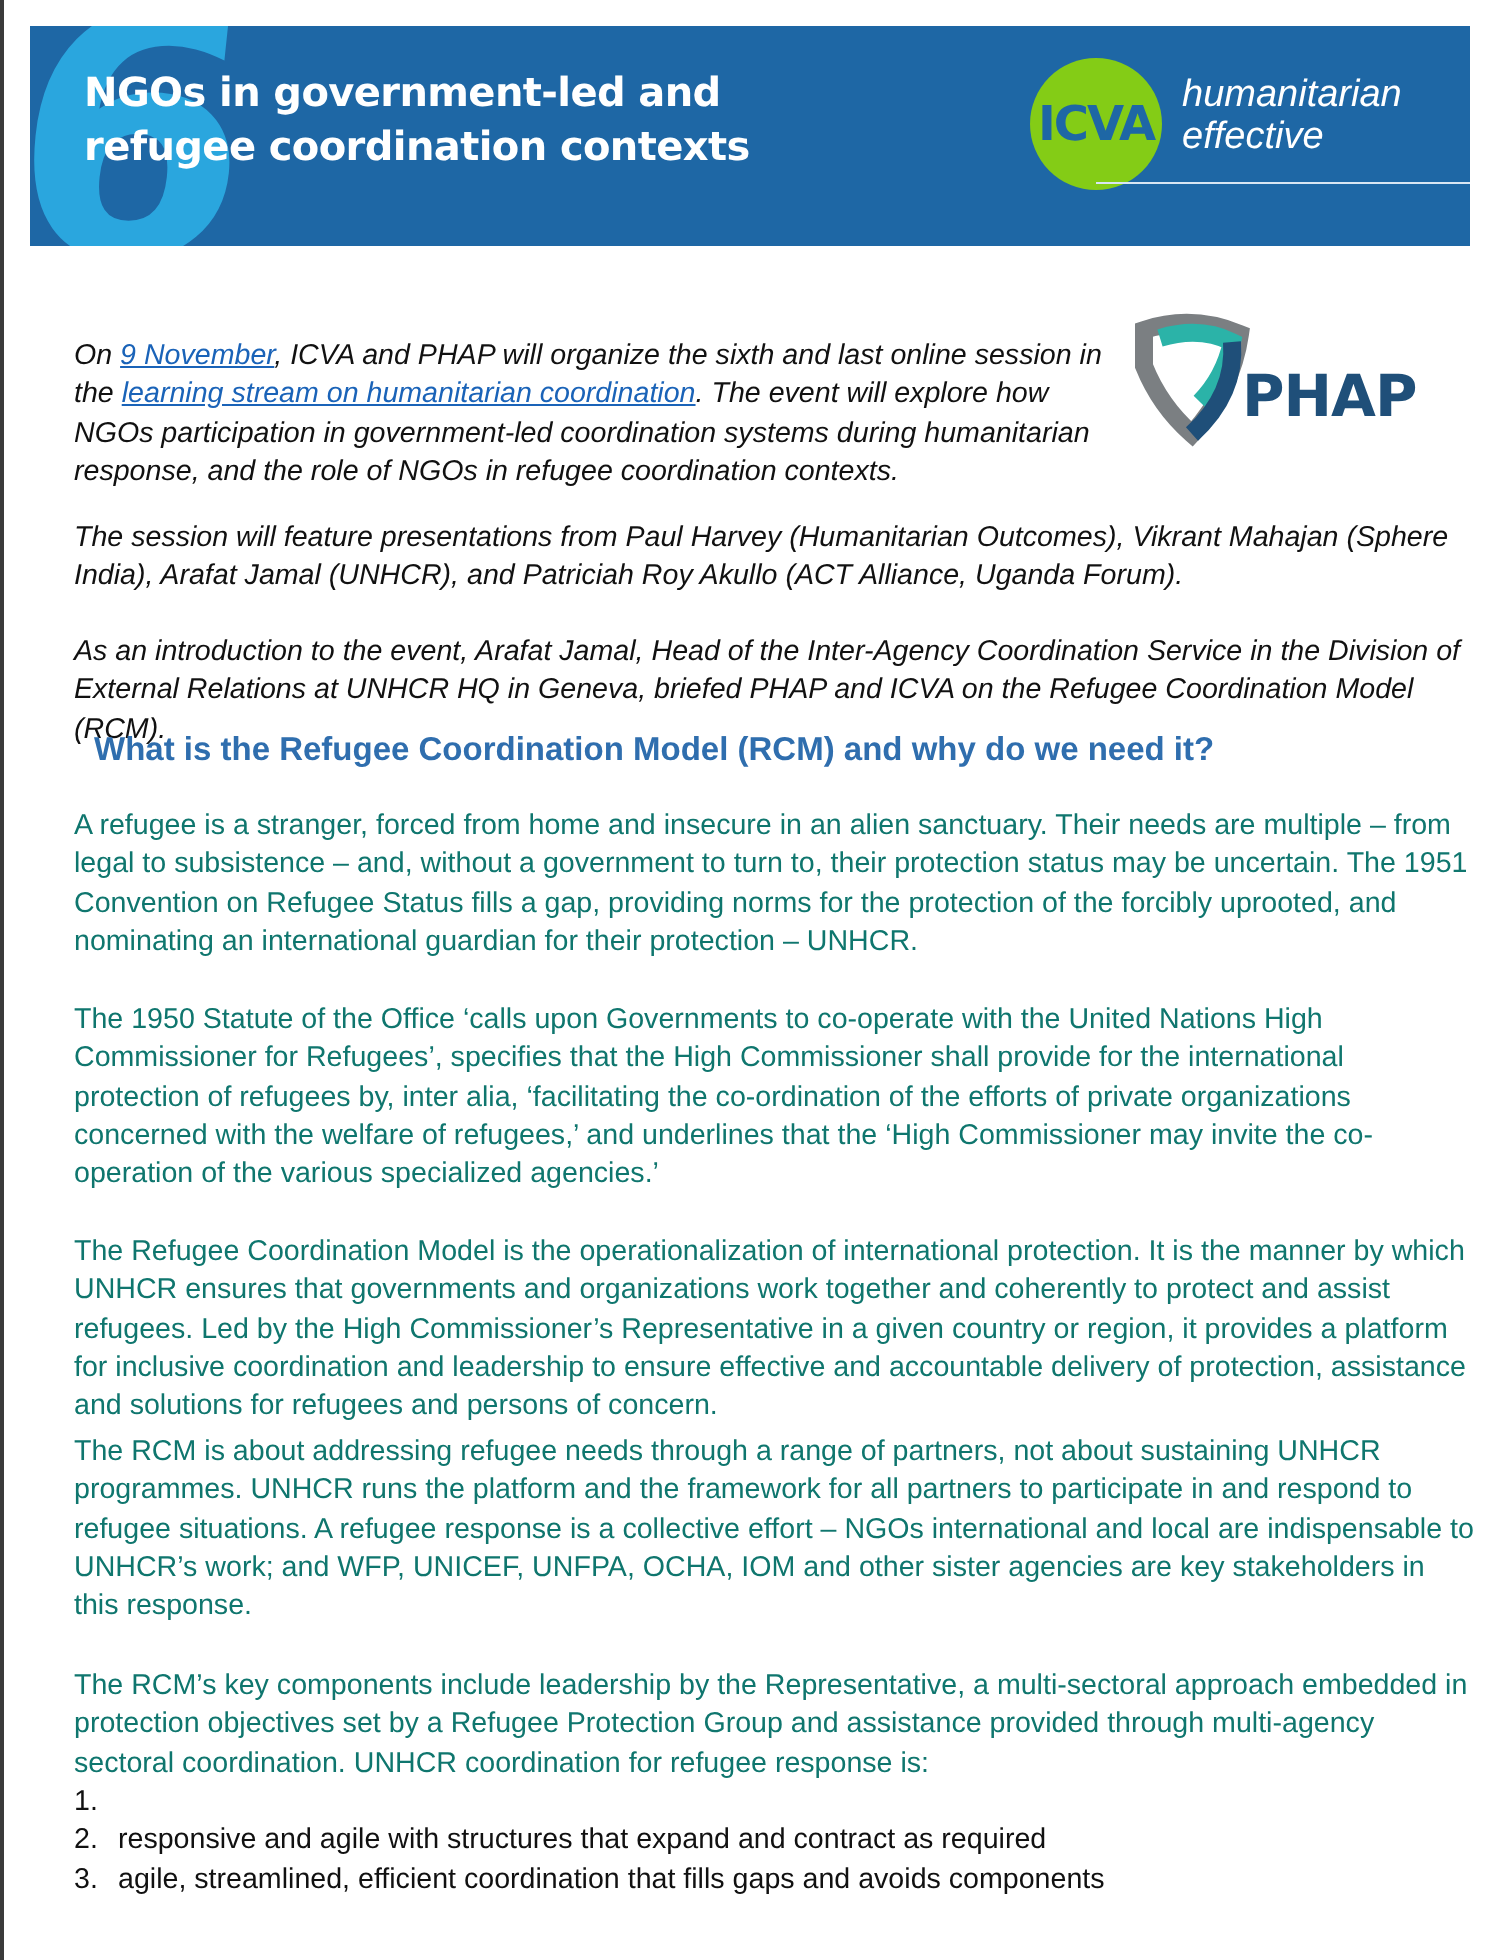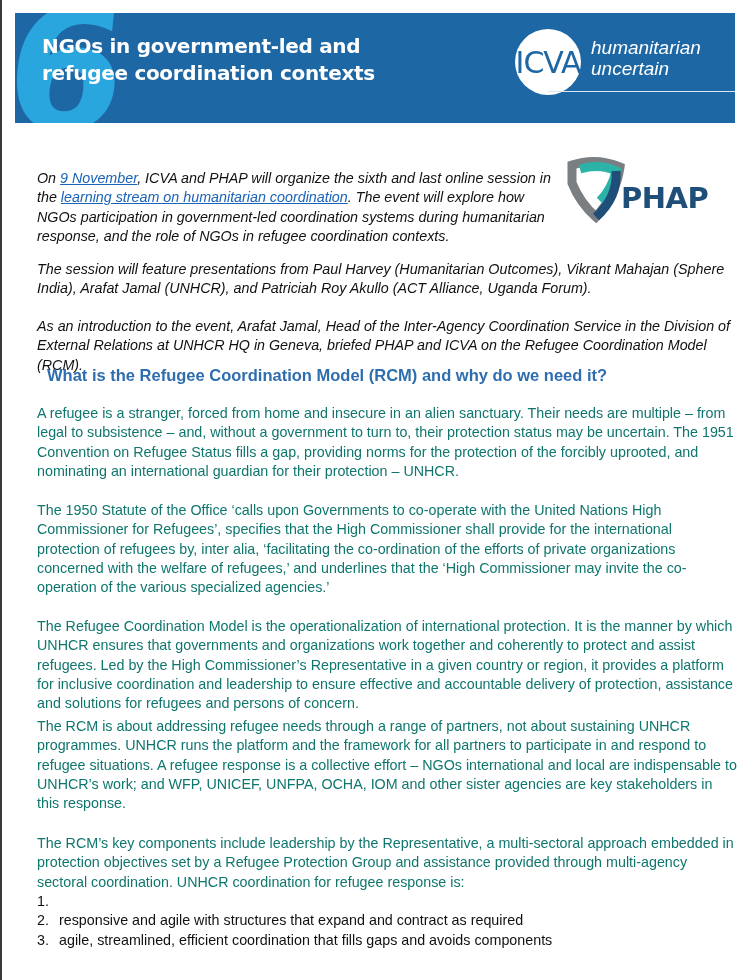--- a/index.html
+++ b/index.html
@@ -25,22 +25,22 @@
     transform: skewX(-6deg);
   }
   .banner-title {
     position: absolute; left: 27px; top: 20px;
     font-family: "DejaVu Sans", sans-serif; font-weight: bold;
     font-size: 20px; line-height: 27px; color: #ffffff; letter-spacing: -0.3px;
   }
   .icva-logo { position: absolute; left: 500px; top: 16px; width: 210px; height: 80px; }
   .icva-circle {
     position: absolute; left: 0; top: 0; width: 66px; height: 66px; border-radius: 50%;
-    background: #ffffff; color: #1e67a5;
-    font-family: "DejaVu Sans", sans-serif; font-weight: normal; font-size: 30px;
+    background: #84cc16; color: #1e67a5;
+    font-family: "DejaVu Sans", sans-serif; font-weight: bold; font-size: 24px;
     display: flex; align-items: center; justify-content: center; letter-spacing: -1px;
   }
   .icva-tag {
     position: absolute; left: 76px; top: 8px; color: #ffffff;
     font-family: "Liberation Sans", sans-serif; font-style: italic;
     font-size: 19px; line-height: 21px;
   }
   .icva-line { position: absolute; left: 33px; top: 62px; width: 195px; height: 1px; background: #d8e6f3; }
 
   .phap-logo { position: absolute; left: 566px; top: 155px; width: 145px; height: 70px; }
@@ -75,21 +75,21 @@
 <div class="banner">
   <div class="big-six">6</div>
   <div class="banner-title">
     <div>NGOs in government-led and</div>
     <div>refugee coordination contexts</div>
   </div>
   <div class="icva-logo">
     <div class="icva-circle">ICVA</div>
     <div class="icva-tag">
       <div>humanitarian</div>
-      <div>uncertain</div>
+      <div>effective</div>
     </div>
     <div class="icva-line"></div>
   </div>
 </div>
 
 <div class="phap-logo">
   <svg width="60" height="70" viewBox="0 0 60 70" style="position:absolute;left:0;top:0">
     <path d="M6 10 Q30 2 54 12 Q50 40 30 62 Q14 48 6 28 Z" fill="none" stroke="#7b7f82" stroke-width="9"></path>
     <path d="M14 14 Q34 8 50 16 Q46 34 34 46" fill="none" stroke="#2bb3a8" stroke-width="9"></path>
     <path d="M50 16 Q52 42 30 62" fill="none" stroke="#1f4f79" stroke-width="9"></path>

